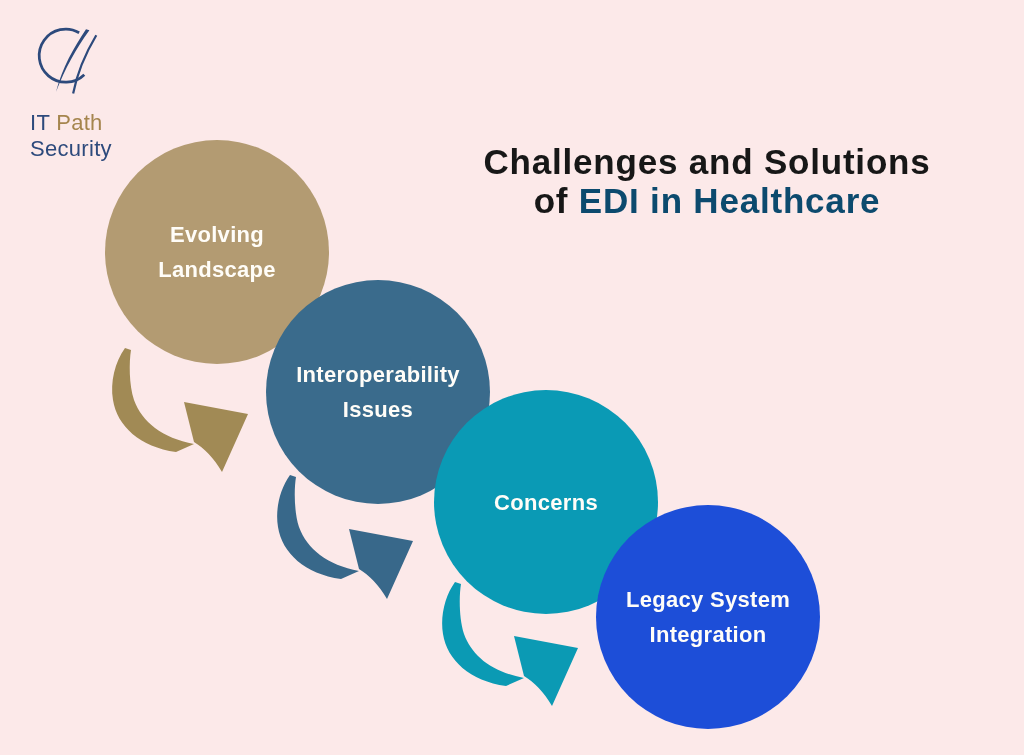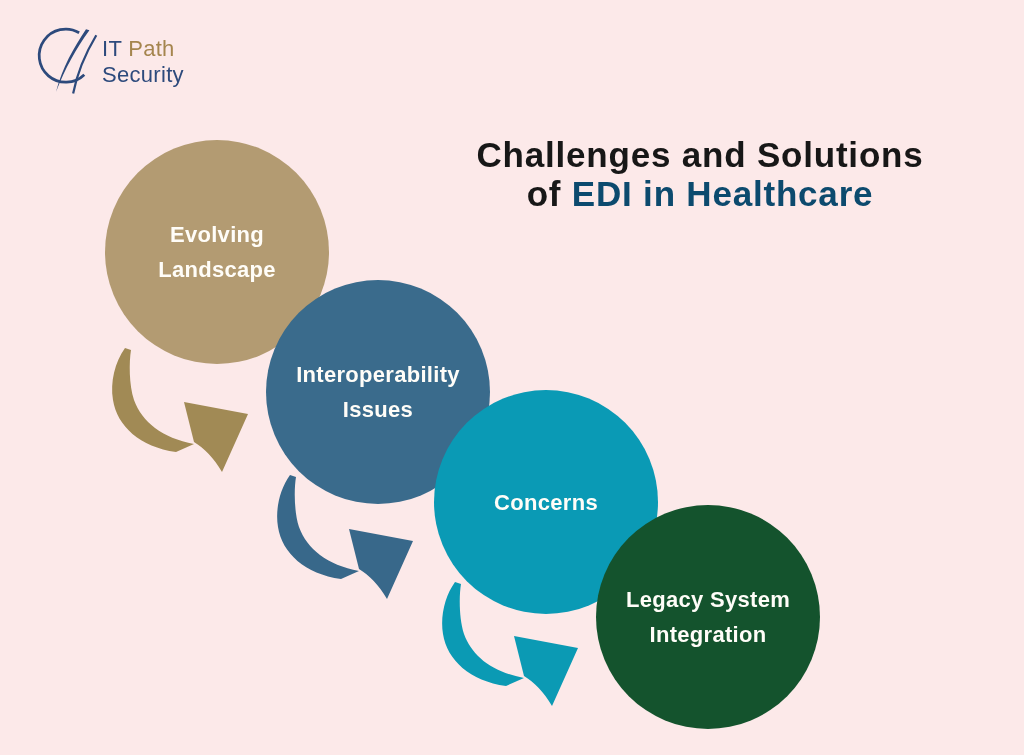--- a/index.html
+++ b/index.html
@@ -5,29 +5,29 @@
   html,body{margin:0;padding:0;}
   .canvas{
     position:relative;
     width:1024px;height:755px;
     background:#fce9e9;
     overflow:hidden;
     font-family:"Liberation Sans",sans-serif;
   }
 
   
-  .logo{position:absolute;left:26px;top:24px;display:flex;align-items:flex-start;}
+  .logo{position:absolute;left:26px;top:24px;display:flex;align-items:flex-start;flex-direction:column;}
   .logo-mark{width:72px;height:74px;display:block;}
   .logo-text{margin-left:4px;margin-top:12px;font-size:22px;line-height:26px;font-weight:500;color:#2d4a7c;letter-spacing:.3px;}
   .logo-gold{color:#a5854e;}
 
   
   .title{
     position:absolute;left:408px;top:126px;width:566px;
-    margin:9px;text-align:center;
+    margin:16px;text-align:center;
     font-size:35px;line-height:39px;font-weight:700;
     color:#171717;letter-spacing:.8px;
   }
   .t-hl{color:#0c4a6e;}
 
   
   .circle{
     position:absolute;width:224px;height:224px;border-radius:50%;
     display:flex;align-items:center;justify-content:center;
     text-align:center;
@@ -93,20 +93,20 @@
       <div>Issues</div>
     </div>
   </div>
 
   <div class="circle c3" style="background: rgb(10, 154, 181);">
     <div>
       <div>Concerns</div>
     </div>
   </div>
 
-  <div class="circle c4" style="background: #14532d;">
+  <div class="circle c4" style="background: #1d4ed8;">
     <div>
       <div>Legacy System</div>
       <div>Integration</div>
     </div>
   </div>
 
 </div>
 
 </body></html>

